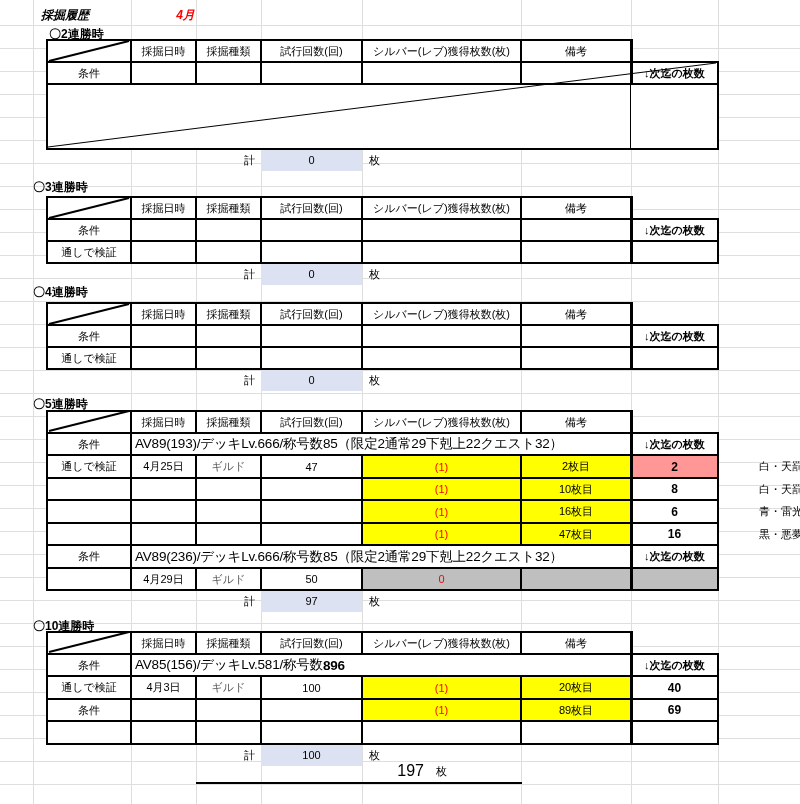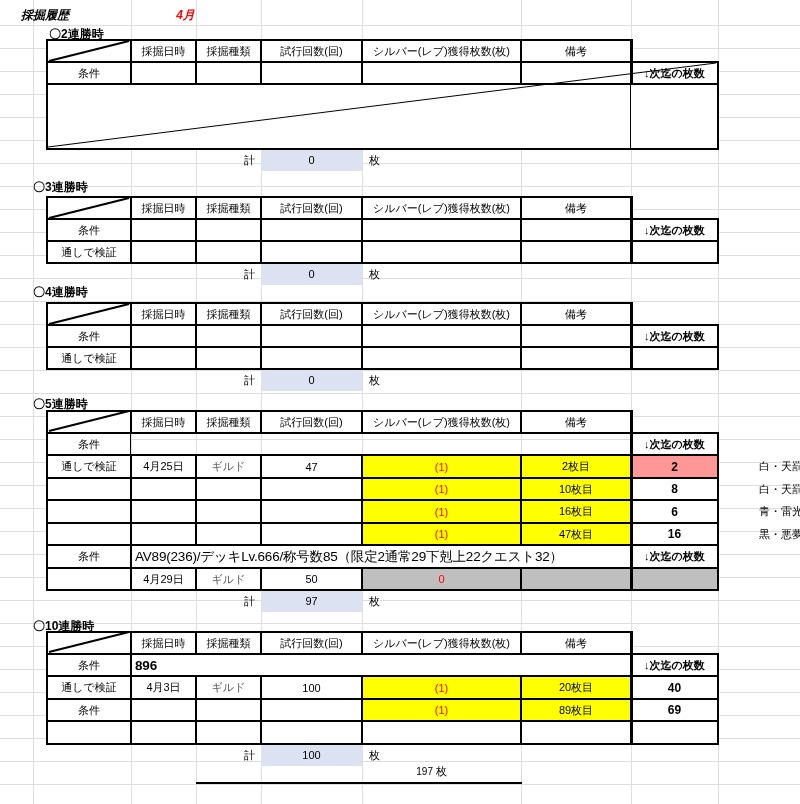--- a/index.html
+++ b/index.html
@@ -38,21 +38,21 @@
   <div class="grid"></div>
   <div class="vline" style="left:33px"></div>
   <div class="vline" style="left:131px"></div>
   <div class="vline" style="left:196px"></div>
   <div class="vline" style="left:261px"></div>
   <div class="vline" style="left:362px"></div>
   <div class="vline" style="left:521px"></div>
   <div class="vline" style="left:631px"></div>
   <div class="vline" style="left:718px"></div>
 
-  <div class="c noB left it" style="left:18px;top:4px;width:120px;height:22px;font-size:12px">採掘履歴</div>
+  <div class="c noB left it" style="left:38px;top:4px;width:120px;height:22px;font-size:12px">採掘履歴</div>
   <div class="c noB it red" style="left:131px;top:4px;width:65px;height:22px;font-size:12px">4月</div>
 
   <div class="sec" style="left:49px;top:26px">〇2連勝時</div>
   <div class="c" style="left:47px;top:40px;width:84px;height:22px"></div>
   <div class="c" style="left:131px;top:40px;width:65px;height:22px">採掘日時</div>
   <div class="c" style="left:196px;top:40px;width:65px;height:22px">採掘種類</div>
   <div class="c" style="left:261px;top:40px;width:101px;height:22px">試行回数(回)</div>
   <div class="c" style="left:362px;top:40px;width:159px;height:22px">シルバー(レブ)獲得枚数(枚)</div>
   <div class="c" style="left:521px;top:40px;width:110px;height:22px">備考</div>
   <div class="c" style="left:47px;top:62px;width:84px;height:22px">条件</div>
@@ -131,20 +131,21 @@
   <div class="ov" style="left:630px;top:346px;width:89px;height:24px"></div>
 
   <div class="sec" style="left:33px;top:396px">〇5連勝時</div>
   <div class="c" style="left:47px;top:411px;width:84px;height:22px"></div>
   <div class="c" style="left:131px;top:411px;width:65px;height:22px">採掘日時</div>
   <div class="c" style="left:196px;top:411px;width:65px;height:22px">採掘種類</div>
   <div class="c" style="left:261px;top:411px;width:101px;height:22px">試行回数(回)</div>
   <div class="c" style="left:362px;top:411px;width:159px;height:22px">シルバー(レブ)獲得枚数(枚)</div>
   <div class="c" style="left:521px;top:411px;width:110px;height:22px">備考</div>
   <div class="c" style="left:47px;top:433px;width:84px;height:22px">条件</div>
+  <div class="c cond" style="left:131px;top:433px;width:500px;height:22px">AV89(193)/デッキLv.666/称号数85（限定2通常29下剋上22クエスト32）</div>
   <div class="c nextH" style="left:631px;top:433px;width:87px;height:22px">↓次迄の枚数</div>
 
   <div class="c" style="left:47px;top:455px;width:84px;height:23px">通しで検証</div>
   <div class="c" style="left:131px;top:455px;width:65px;height:23px">4月25日</div>
   <div class="c grayTx" style="left:196px;top:455px;width:65px;height:23px">ギルド</div>
   <div class="c" style="left:261px;top:455px;width:101px;height:23px">47</div>
   <div class="c yellow red" style="left:362px;top:455px;width:159px;height:23px">(1)</div>
   <div class="c yellow" style="left:521px;top:455px;width:110px;height:23px">2枚目</div>
   <div class="c pink nextV" style="left:631px;top:455px;width:87px;height:23px">2</div>
   <div class="c noB" style="left:718px;top:455px;width:82px;height:23px">白・天罰</div>
@@ -207,20 +208,21 @@
 
   <div class="sec" style="left:33px;top:618px">〇10連勝時</div>
   <div class="c" style="left:47px;top:632px;width:84px;height:22px"></div>
   <div class="c" style="left:131px;top:632px;width:65px;height:22px">採掘日時</div>
   <div class="c" style="left:196px;top:632px;width:65px;height:22px">採掘種類</div>
   <div class="c" style="left:261px;top:632px;width:101px;height:22px">試行回数(回)</div>
   <div class="c" style="left:362px;top:632px;width:159px;height:22px">シルバー(レブ)獲得枚数(枚)</div>
   <div class="c" style="left:521px;top:632px;width:110px;height:22px">備考</div>
   <div class="c" style="left:47px;top:654px;width:84px;height:22px">条件</div>
   <div class="c cond" style="left:131px;top:654px;width:500px;height:22px">
+      <span>AV85(156)/デッキLv.581/称号数</span>
       <span class="bold">89</span>
       <span class="bold">6</span>
     </div>
   <div class="c nextH" style="left:631px;top:654px;width:87px;height:22px">↓次迄の枚数</div>
 
   <div class="c" style="left:47px;top:676px;width:84px;height:23px">通しで検証</div>
   <div class="c" style="left:131px;top:676px;width:65px;height:23px">4月3日</div>
   <div class="c grayTx" style="left:196px;top:676px;width:65px;height:23px">ギルド</div>
   <div class="c" style="left:261px;top:676px;width:101px;height:23px">100</div>
   <div class="c yellow red" style="left:362px;top:676px;width:159px;height:23px">(1)</div>
@@ -248,21 +250,21 @@
   <div class="c noB left" style="left:366px;top:744px;width:40px;height:22px">枚</div>
 
   <div class="ov" style="left:46px;top:631px;width:587px;height:24px"></div>
   <div class="ov" style="left:46px;top:653px;width:587px;height:24px"></div>
   <div class="ov" style="left:630px;top:653px;width:89px;height:24px"></div>
   <div class="ov" style="left:46px;top:675px;width:587px;height:70px"></div>
   <div class="ov" style="left:630px;top:675px;width:89px;height:25px"></div>
   <div class="ov" style="left:630px;top:698px;width:89px;height:24px"></div>
   <div class="ov" style="left:630px;top:720px;width:89px;height:25px"></div>
 
-  <div class="c noB right" style="left:336px;top:760px;width:100px;height:22px;font-size:10px">197</div>
+  <div class="c noB right" style="left:327px;top:760px;width:100px;height:22px;font-size:16px">197</div>
   <div class="c noB left" style="left:433px;top:760px;width:30px;height:22px">枚</div>
   <div class="uline" style="left:196px;top:782px;width:326px"></div>
 
   <svg class="diag" width="800" height="804">
     <line x1="48" y1="147" x2="716" y2="63" stroke="#000" stroke-width="1"></line>
     <line x1="49" y1="61" x2="129" y2="41" stroke="#000" stroke-width="2"></line>
     <line x1="49" y1="218" x2="129" y2="198" stroke="#000" stroke-width="2"></line>
     <line x1="49" y1="324" x2="129" y2="304" stroke="#000" stroke-width="2"></line>
     <line x1="49" y1="431" x2="129" y2="411" stroke="#000" stroke-width="2"></line>
     <line x1="49" y1="652" x2="129" y2="632" stroke="#000" stroke-width="2"></line>

